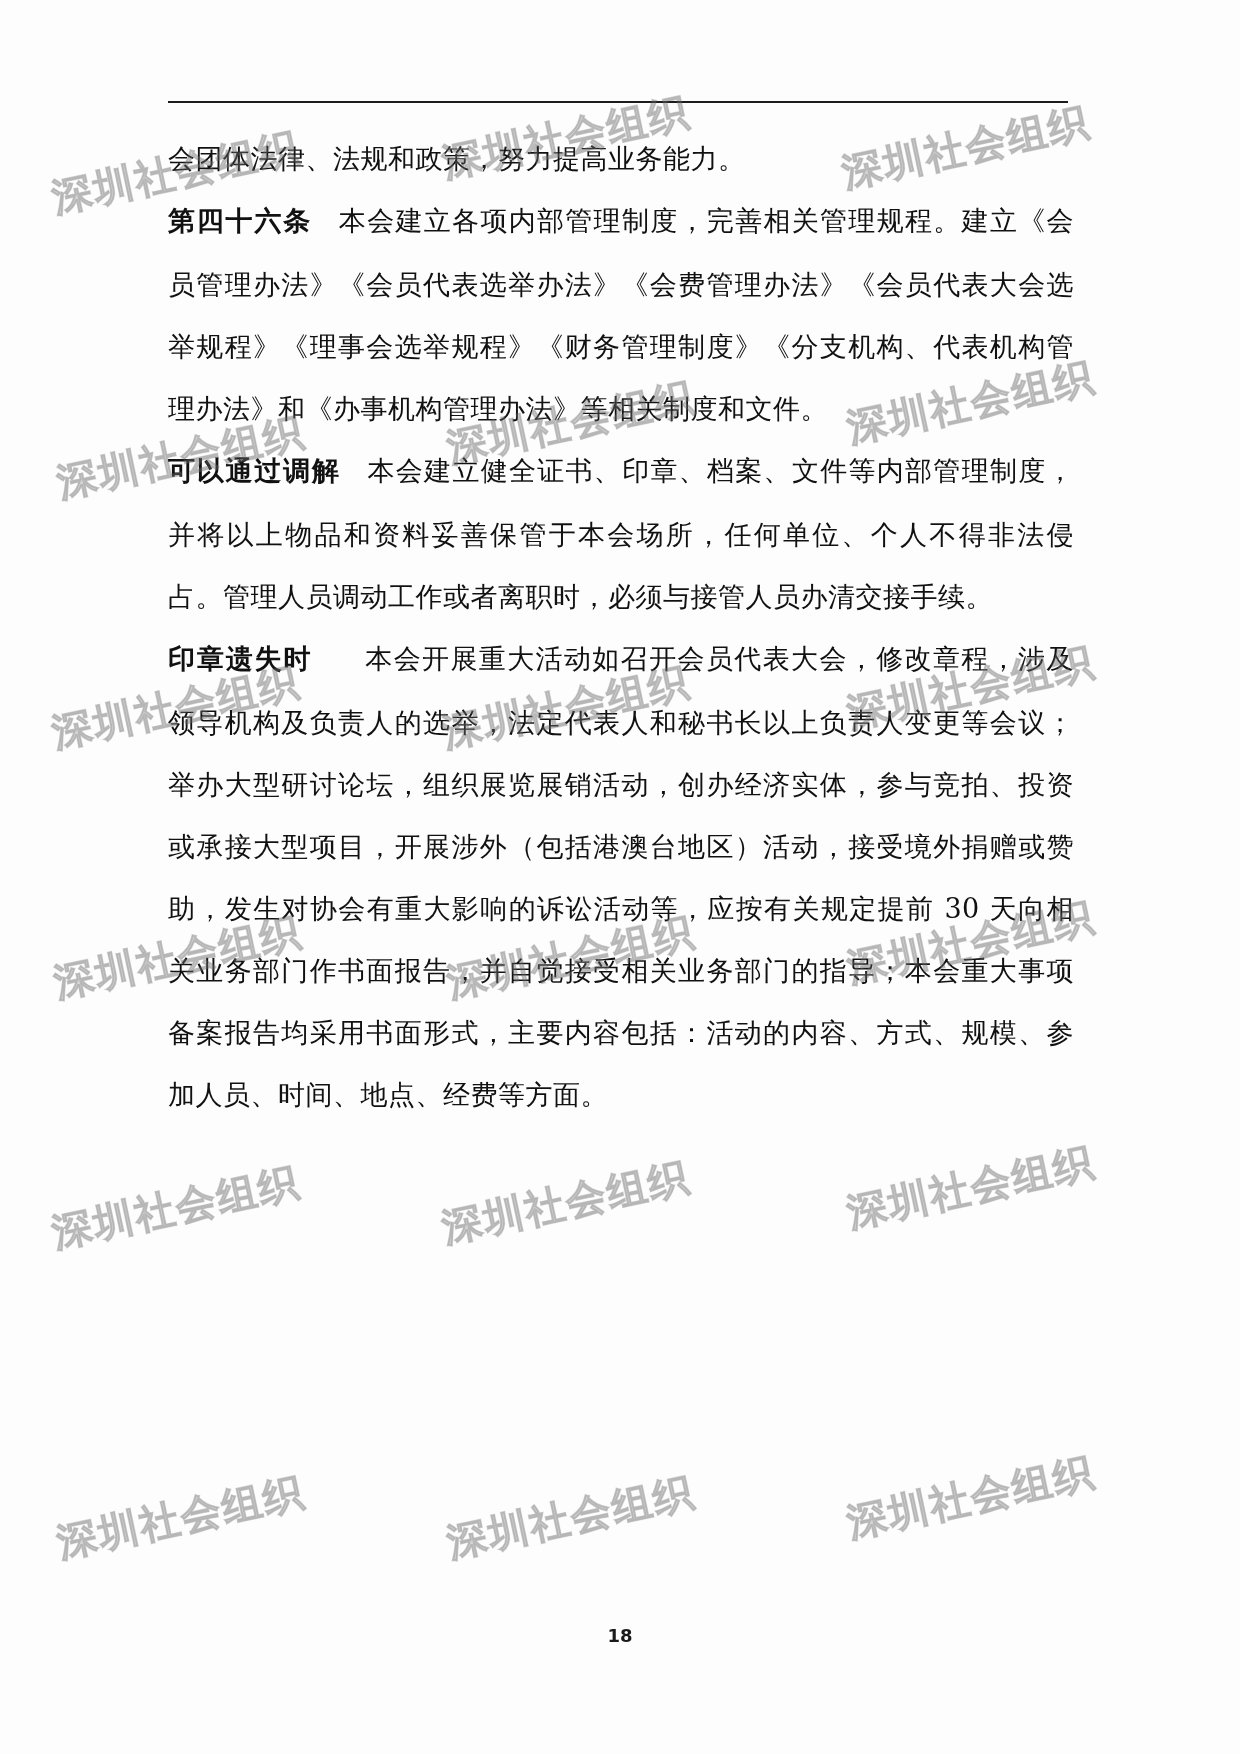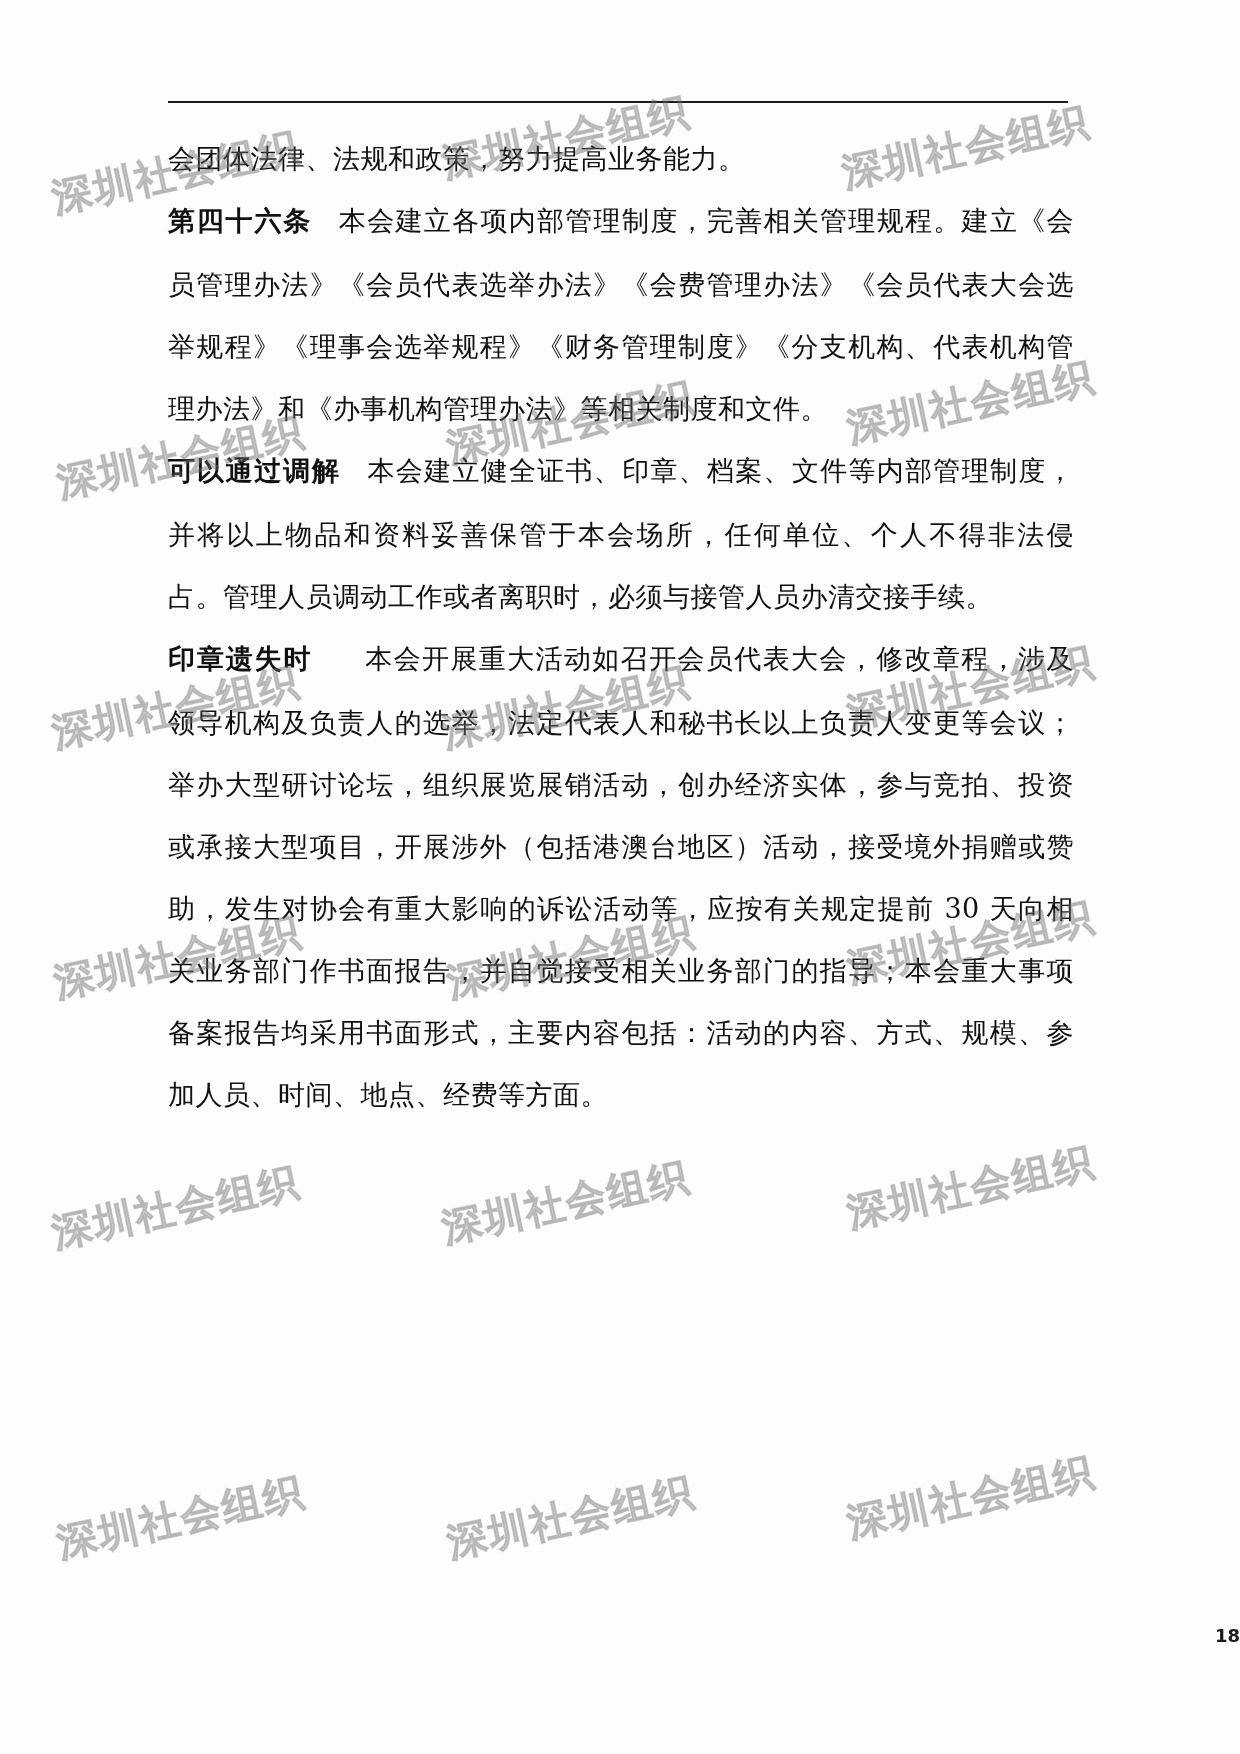--- a/index.html
+++ b/index.html
@@ -51,21 +51,21 @@
   }
   .para .gap {
     display: inline-block;
     width: 26px;
   }
   .page-number {
     position: absolute;
     left: 0;
     right: 0;
     top: 1625px;
-    text-align: right;
+    text-align: center;
     font-size: 18px;
     font-family: "DejaVu Sans", "Liberation Sans", sans-serif;
     font-weight: bold;
     color: #1a1a1a;
   }
 
   
   .wm-layer {
     position: absolute;
     left: 0; top: 0;

